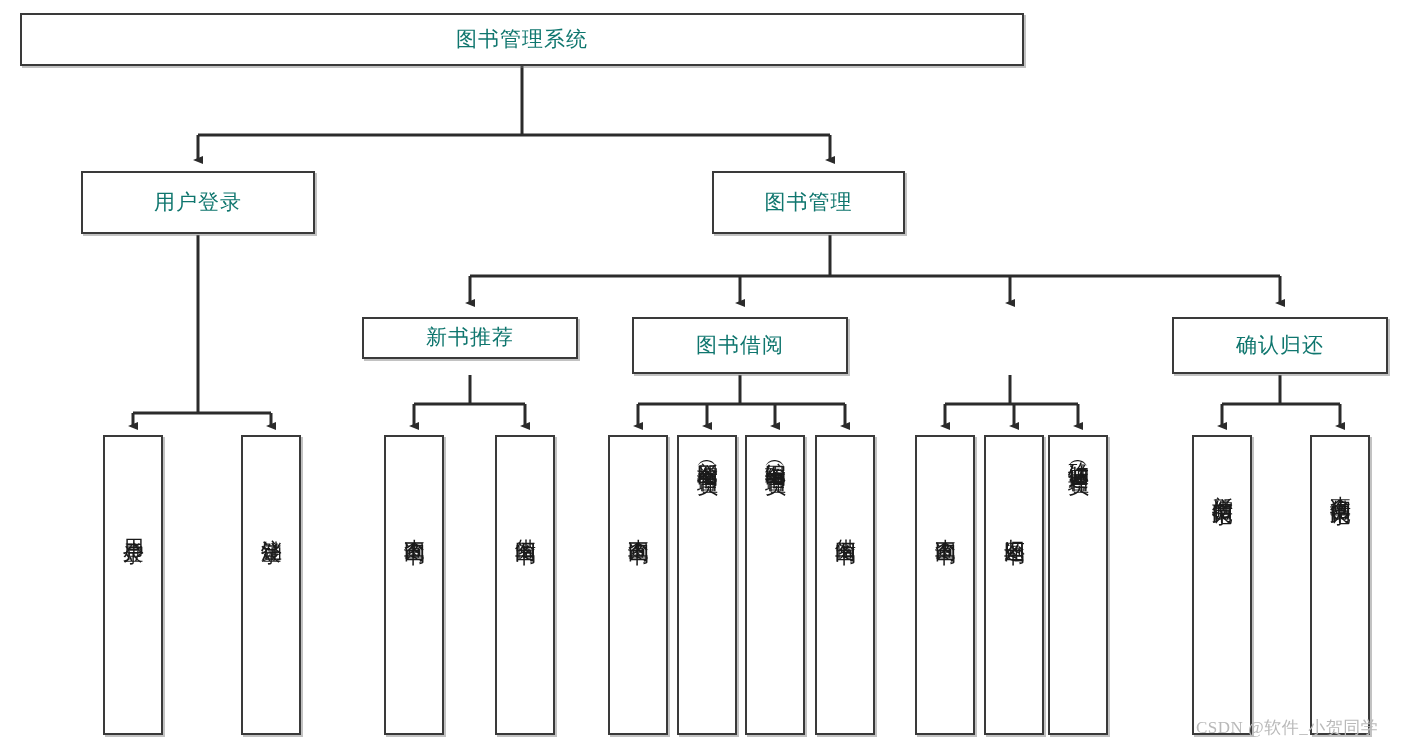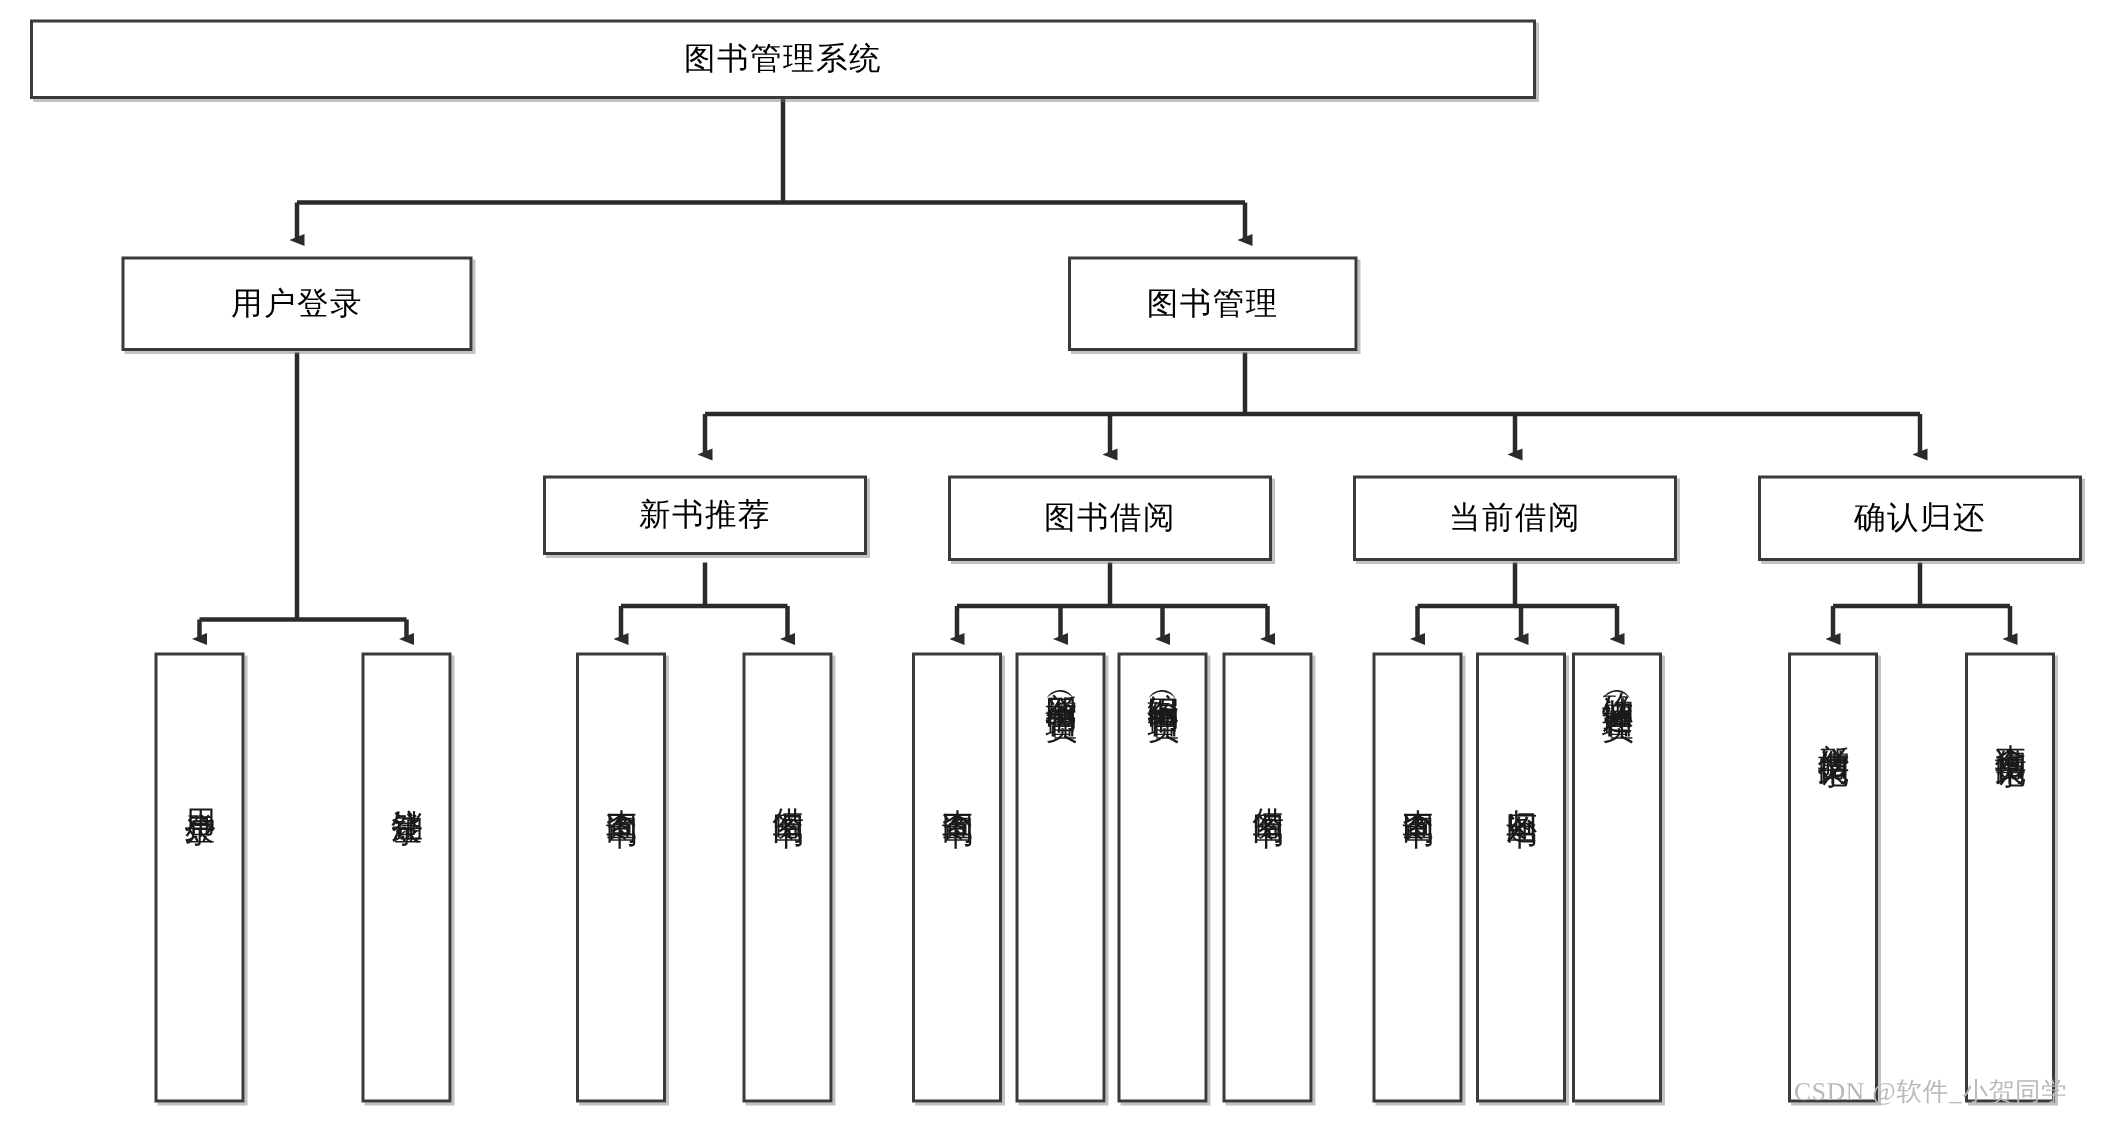--- a/index.html
+++ b/index.html
@@ -30,21 +30,21 @@
     background: #ffffff;
     border: 2px solid #3a3a3a;
     box-shadow: 2px 2px 0 rgba(120,120,120,0.45);
     display: flex;
     align-items: center;
     justify-content: center;
     z-index: 2;
   }
   .node-h .label {
     font-size: 21px;
-    color: #000000;
+    color: #0f766e;
     letter-spacing: 1px;
     white-space: nowrap;
     line-height: 1.1;
   }
   .node-v {
     align-items: flex-start;
     justify-content: center;
     padding-top: 0px;
   }
   .node-v .label {
@@ -124,28 +124,25 @@
     <span class="label">图书管理系统</span>
   </div>
 
   <div class="node node-h" style="left:81px; top:171px; width:234px; height:63px;">
     <span class="label">用户登录</span>
   </div>
   <div class="node node-h" style="left:712px; top:171px; width:193px; height:63px;">
     <span class="label">图书管理</span>
   </div>
 
-  <div class="node node-h" style="left:362px; top:317px; width:216px; height:53px;">
+  <div class="node node-h" style="left:362px; top:317px; width:216px; height:42px;">
     <span class="label">新书推荐</span>
   </div>
   <div class="node node-h" style="left:632px; top:317px; width:216px; height:57px;">
     <span class="label">图书借阅</span>
-  </div>
-  <div class="node node-h" style="left:902px; top:317px; width:216px; height:57px;">
-    <span class="label">当前借阅</span>
   </div>
   <div class="node node-h" style="left:1172px; top:317px; width:216px; height:57px;">
     <span class="label">确认归还</span>
   </div>
 
   <div class="node node-v" style="left:103px; top:435px; width:60px; height:300px; padding-top:85px;">
     <span class="label">用户登录</span>
   </div>
   <div class="node node-v" style="left:241px; top:435px; width:60px; height:300px; padding-top:85px;">
     <span class="label">注销登录</span>

